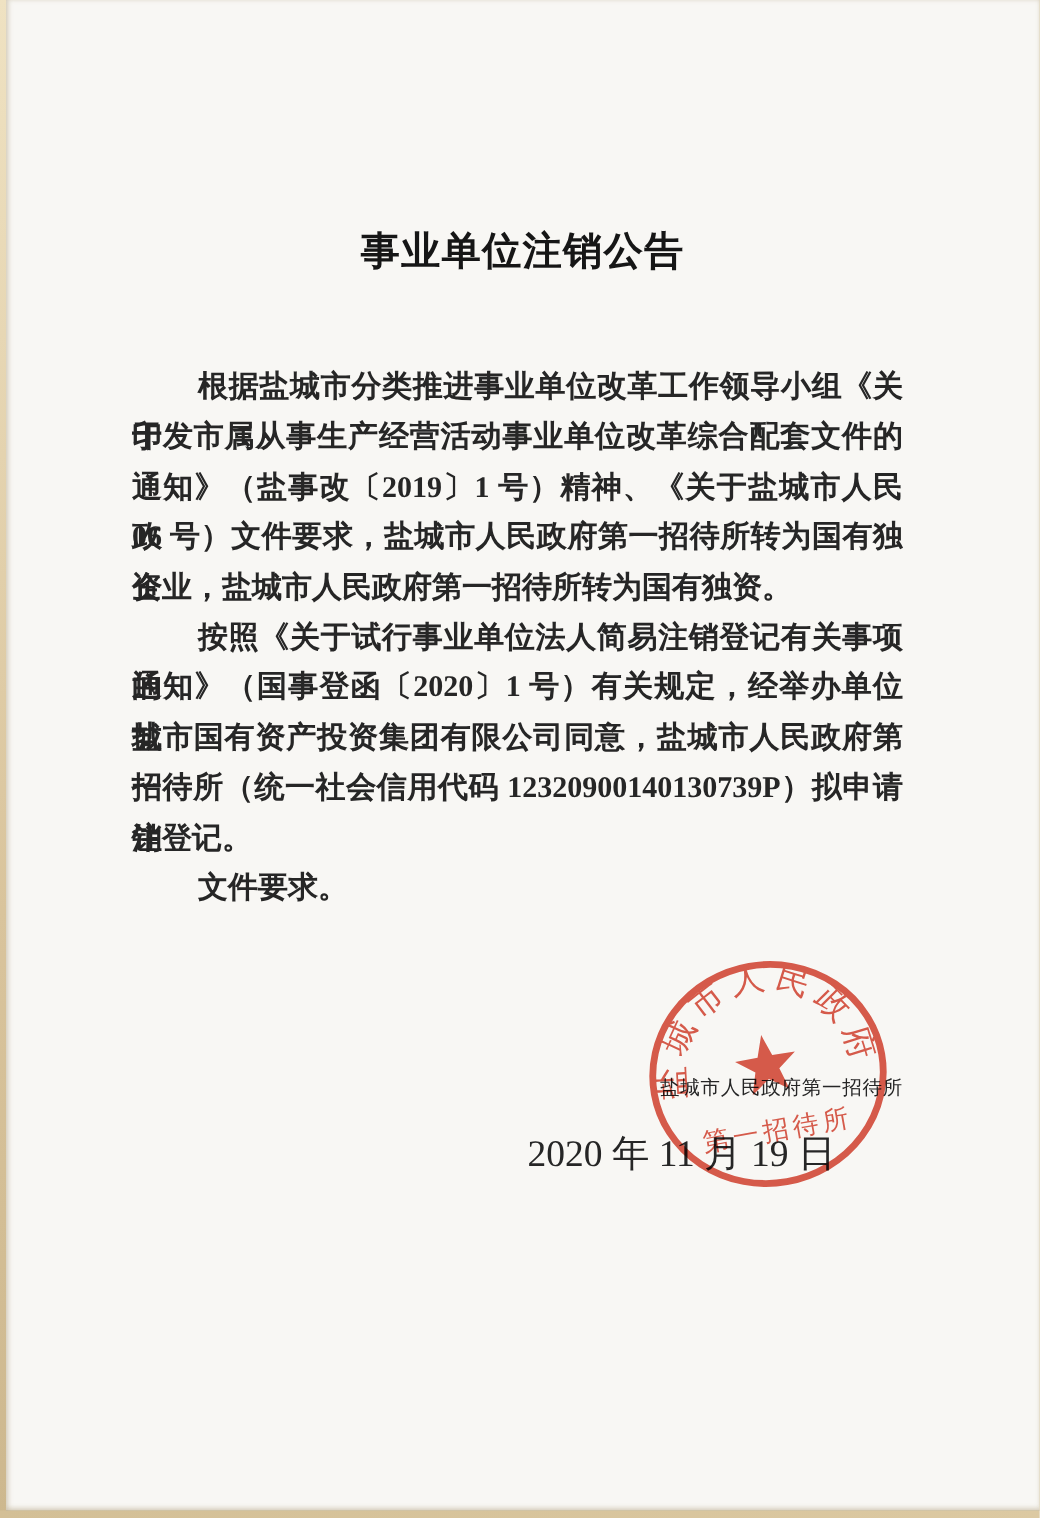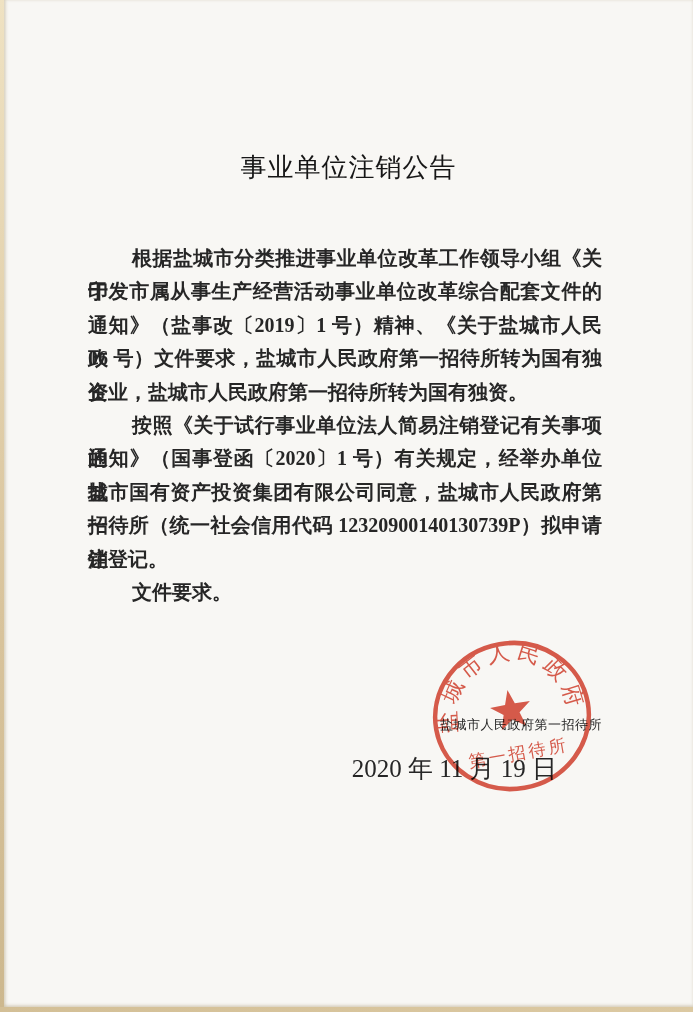--- a/index.html
+++ b/index.html
@@ -19,21 +19,21 @@
     background: linear-gradient(to right, #d3bf96, #dcc9a2);
   }
   .paper {
     position: absolute; left: 4px; top: 0; right: 0; bottom: 5px;
     background: #f8f7f4;
     box-shadow: inset 2px 0 3px rgba(160,140,95,0.25), inset 0 -2px 3px rgba(160,140,95,0.25);
   }
   .doc-title {
     position: absolute; top: 150px; left: 0; width: 100%;
     text-align: center;
-    font-size: 26px; font-weight: normal; color: #161616;
+    font-size: 26px; font-weight: bold; color: #161616;
     letter-spacing: 1px;
   }
   .body-text {
     position: absolute; left: 84px; top: 242px; width: 514px;
     font-size: 20px; color: #262626; font-weight: bold;
   }
   .line {
     height: 33.4px; line-height: 33.4px;
     white-space: nowrap;
   }

